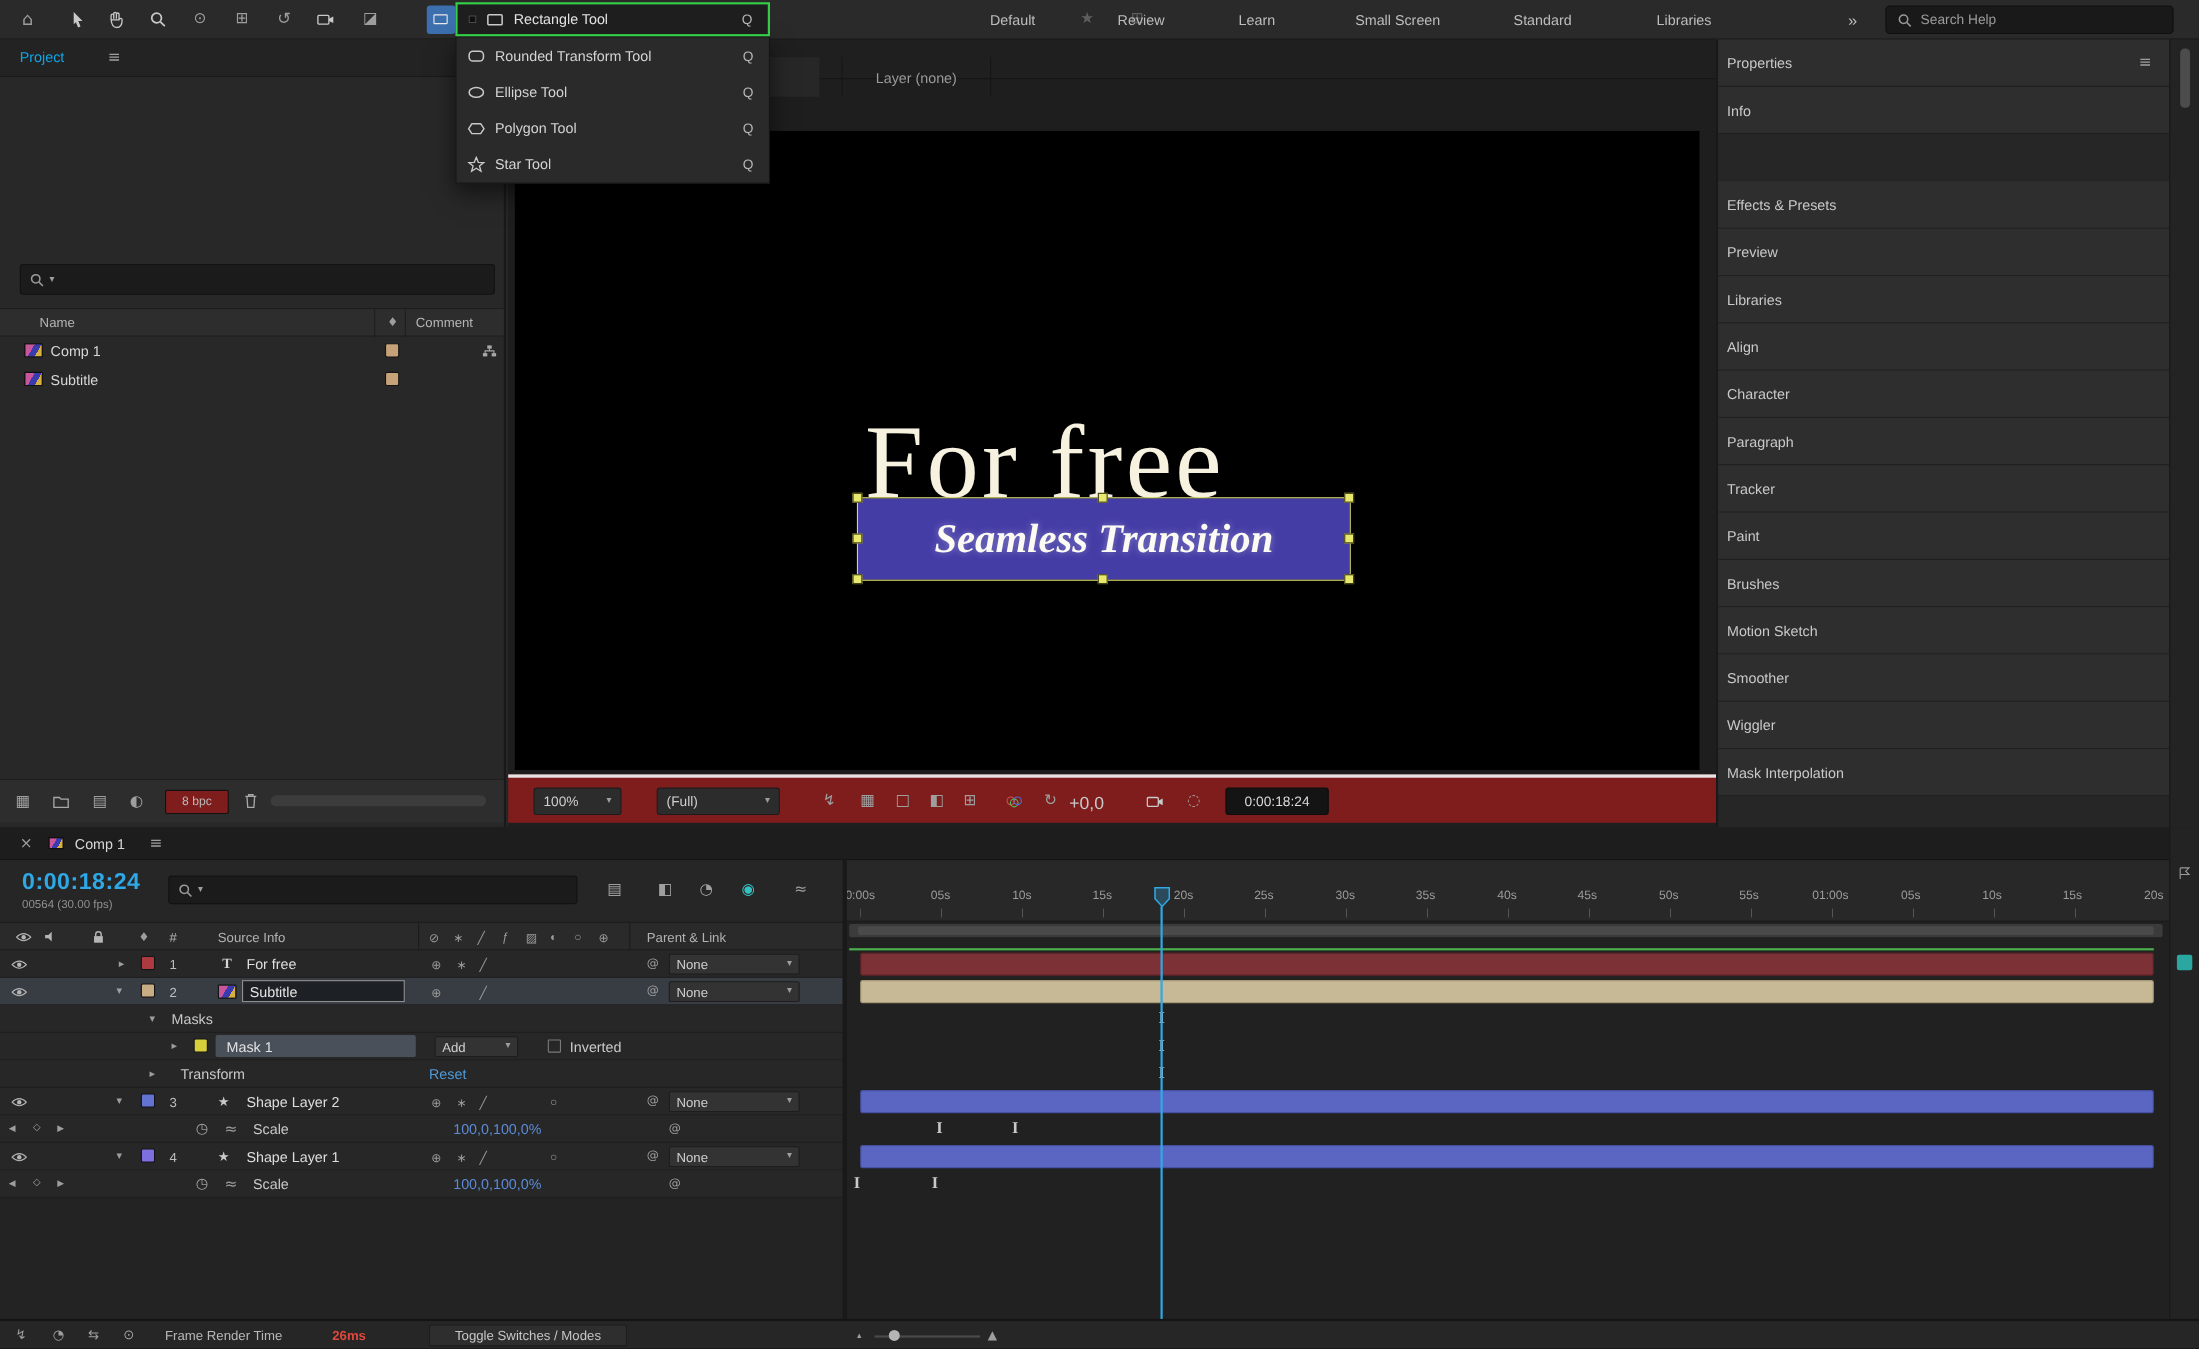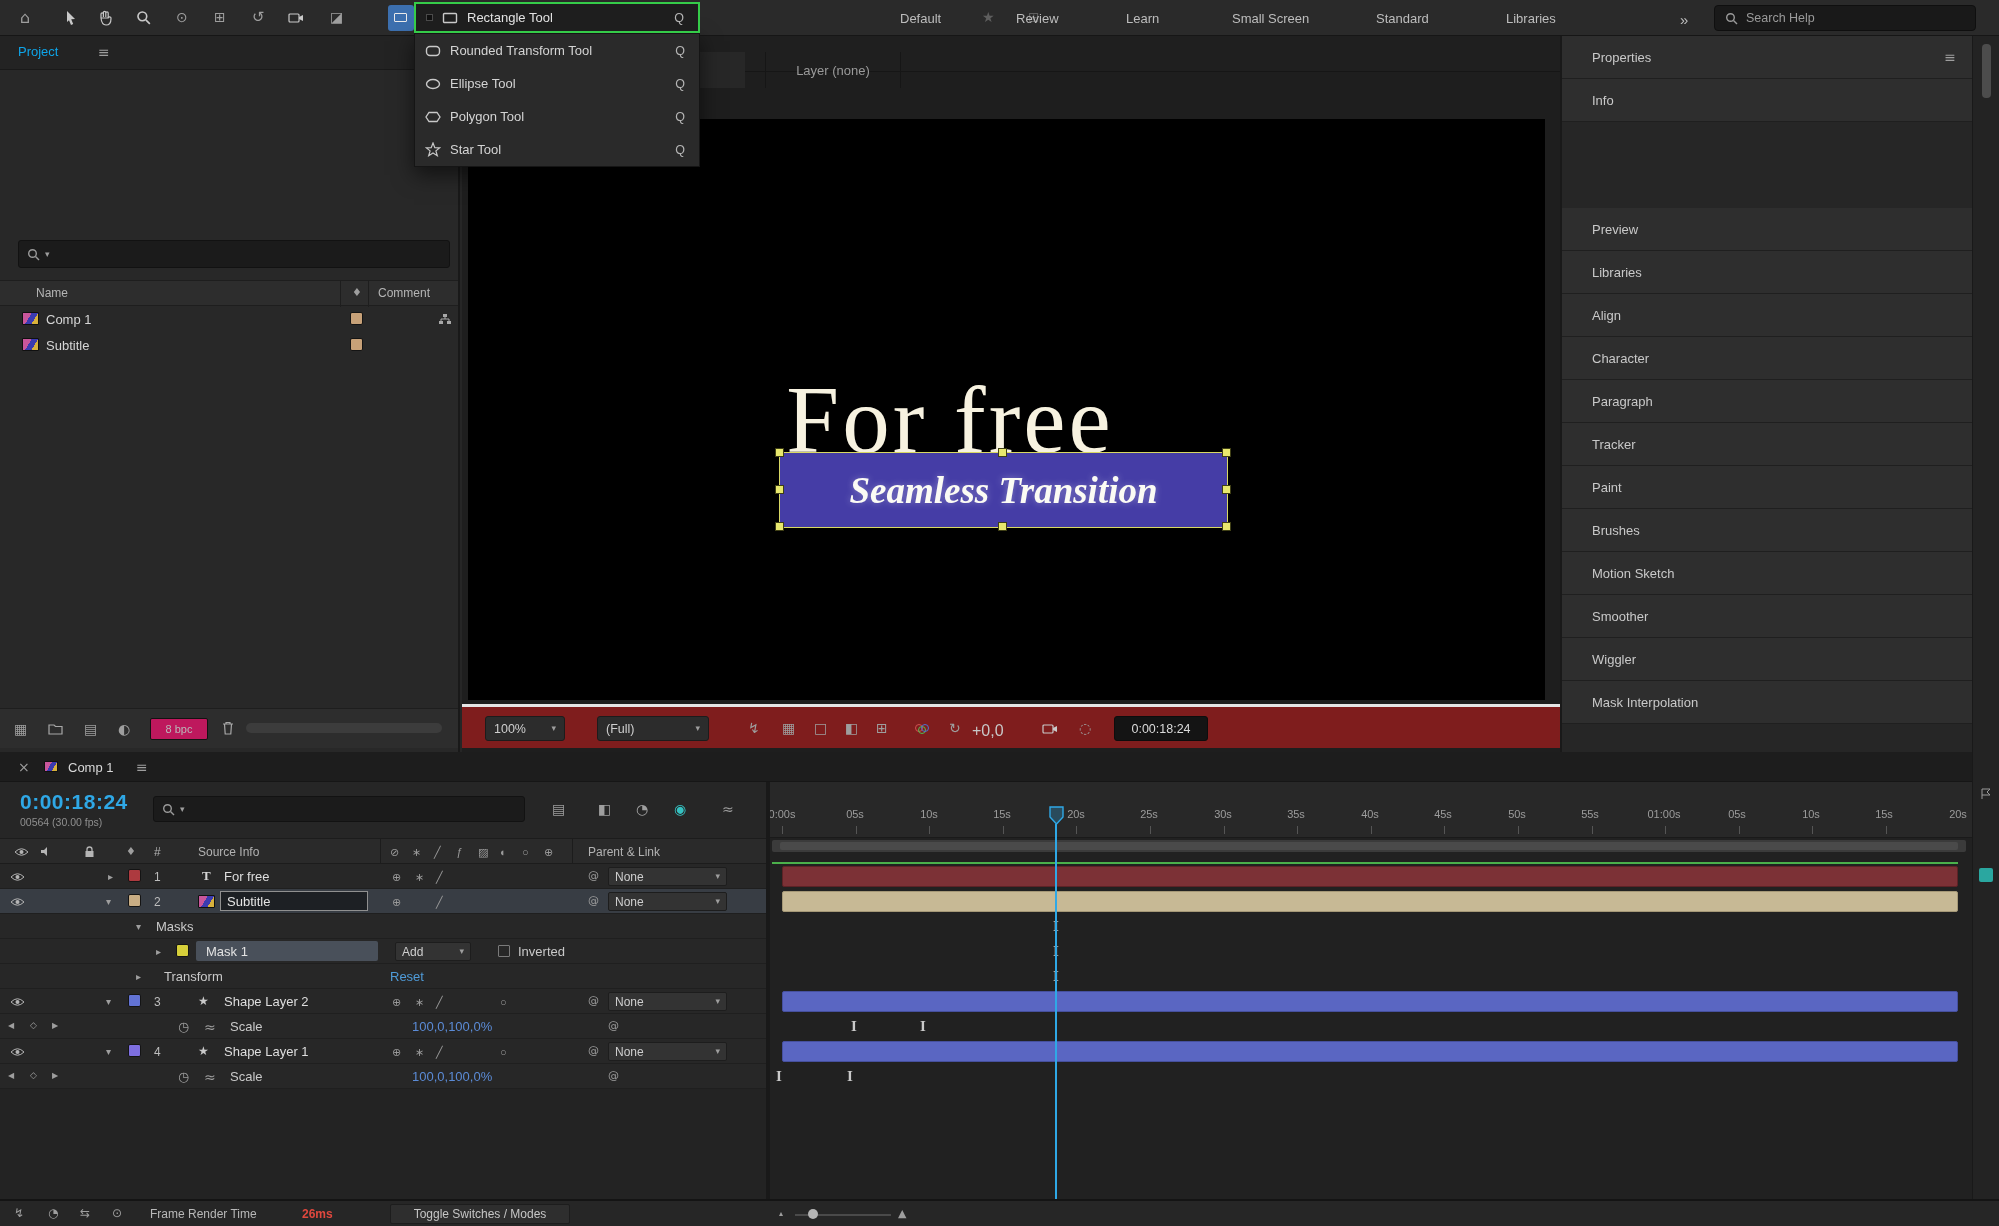--- a/index.html
+++ b/index.html
@@ -24,36 +24,36 @@
 .shortcut{color:#b5b5b5;font-size:12.5px;padding-right:4px}
 
 #project-panel{position:absolute;left:0;top:36px;width:460px;height:716px;background:#282828;border-right:2px solid #191919}
 #project-panel .phead{position:absolute;left:0;top:0;width:100%;height:34px;background:#232323;border-bottom:1px solid #191919}
 .searchbox{background:#1b1b1b;border:1px solid #121212;border-radius:3px;display:flex;align-items:center;gap:5px;padding:0 8px}
 #proj-cols{position:absolute;left:0;top:244px;width:100%;height:26px;background:#2d2d2d;border-top:1px solid #1e1e1e;border-bottom:1px solid #1e1e1e;font-size:12px;color:#b5b5b5}
 .pitem{position:absolute;left:0;width:100%;height:26px}
 .compicon{position:absolute;width:17px;height:13px;top:6px;border:1px solid #101010;border-radius:1px;background:linear-gradient(120deg,#c9569b 0 40%,#3b3bb0 40% 70%,#d8b13c 70%)}
 .lchip{position:absolute;width:13px;height:13px;top:6px;border-radius:2px;border:1px solid #141414}
 #proj-bottom{position:absolute;left:0;top:672px;width:100%;height:40px;background:#2d2d2d;border-top:1px solid #1e1e1e}
-.bpc{position:absolute;left:150px;top:9px;width:58px;height:22px;background:#be185d;border:1px solid #121212;border-radius:2px;font-size:11px;color:#b9b9b9;display:flex;align-items:center;justify-content:center}
+.bpc{position:absolute;left:150px;top:9px;width:58px;height:22px;background:#7f1d1d;border:1px solid #121212;border-radius:2px;font-size:11px;color:#b9b9b9;display:flex;align-items:center;justify-content:center}
 
 #viewer-panel{position:absolute;left:462px;top:36px;width:1098px;height:716px;background:#1e1e1e}
 #viewer-tabs{position:absolute;left:0;top:0;width:100%;height:36px;background:#1f1f1f;border-bottom:1px solid #161616}
 .vtab{position:absolute;top:16px;height:36px;display:flex;align-items:center;gap:8px;font-size:13px}
 #canvas{position:absolute;left:6px;top:83px;width:1077px;height:581px;background:#000;overflow:hidden}
 #c-title{position:absolute;left:482px;top:246px;transform:translateX(-50%);font-family:"Liberation Serif","DejaVu Serif",serif;font-size:95px;color:#f7f2e0;letter-spacing:3px;white-space:nowrap}
 #sel-rect{position:absolute;left:312px;top:334px;width:447px;height:74px;background:#453da6;outline:1px solid #d9d964;display:flex;align-items:center;justify-content:center}
 #c-sub{font-family:"Liberation Serif","DejaVu Serif",serif;font-style:italic;font-weight:600;font-size:37px;color:#fbfbf4;text-shadow:0 0 7px rgba(255,255,255,.35);white-space:nowrap}
 .hndl{position:absolute;width:9px;height:9px;background:#e8e86e;border:1px solid #3f3f15}
 #viewer-bottom{position:absolute;left:0;top:668px;width:100%;height:44px;background:#7f1d1d;border-top:3px solid #e5e5e5}
 .vdrop{position:absolute;top:9px;height:25px;background:#2c2c2c;border:1px solid #1c1c1c;border-radius:3px;display:flex;align-items:center;justify-content:space-between;padding:0 8px;font-size:12.5px;color:#cfcfcf}
 .tcbox{position:absolute;top:9px;height:25px;background:#141414;border:1px solid #0d0d0d;border-radius:3px;display:flex;align-items:center;justify-content:center;font-size:12.5px;color:#dadada}
 
 #props-panel{position:absolute;left:1560px;top:36px;width:412px;height:716px;background:#262626;border-left:2px solid #191919}
-.prow{position:absolute;left:0;width:100%;height:43px;background:#2e2e2e;border-bottom:1px solid #1f1f1f;display:flex;align-items:center;padding-left:30px;font-size:13px;color:#c9c9c9}
+.prow{position:absolute;left:0;width:100%;height:43px;background:#2e2e2e;border-bottom:1px solid #1f1f1f;display:flex;align-items:center;padding-left:8px;font-size:13px;color:#c9c9c9}
 #props-scroll{position:absolute;left:1972px;top:36px;width:27px;height:716px;background:#232323;border-left:1px solid #191919}
 #props-scroll .thumb{position:absolute;left:9px;top:8px;width:9px;height:54px;background:#4c4c4c;border-radius:4px}
 
 #tl-tabbar{position:absolute;left:0;top:752px;width:1999px;height:30px;background:#1d1d1d;border-bottom:1px solid #161616}
 #tl-left{position:absolute;left:0;top:782px;width:766px;height:417px;background:#262626}
 #tl-colhead{position:absolute;left:0;top:56px;width:766px;height:26px;background:#2a2a2a;border-top:1px solid #1c1c1c;border-bottom:1px solid #1c1c1c;font-size:12px;color:#b2b2b2}
 .trow{position:absolute;left:0;width:766px;height:25px;background:#272727;border-bottom:1px solid #1f1f1f}
 .trow .idx{position:absolute;top:6px;font-size:12px;color:#bdbdbd}
 .trow .lname{position:absolute;top:5px;font-size:13px;color:#dedede;white-space:nowrap}
 .sw{position:absolute;top:7px;font-size:11px;color:#9a9a9a}
@@ -270,20 +270,23 @@
   </div>
 
   <div id="props-panel">
     <div class="prow" style="top:0">
       <span>Properties</span>
       <span class="abs ic" style="right:16px;top:14px">≡</span>
     </div>
     <div class="prow" style="top:43px">
         <span>Info</span>
       </div>
+    <div class="prow" style="top:129px">
+        <span>Effects &amp; Presets</span>
+      </div>
     <div class="prow" style="top:172px">
         <span>Preview</span>
       </div>
     <div class="prow" style="top:215px">
         <span>Libraries</span>
       </div>
     <div class="prow" style="top:258px">
         <span>Align</span>
       </div>
     <div class="prow" style="top:301px">

